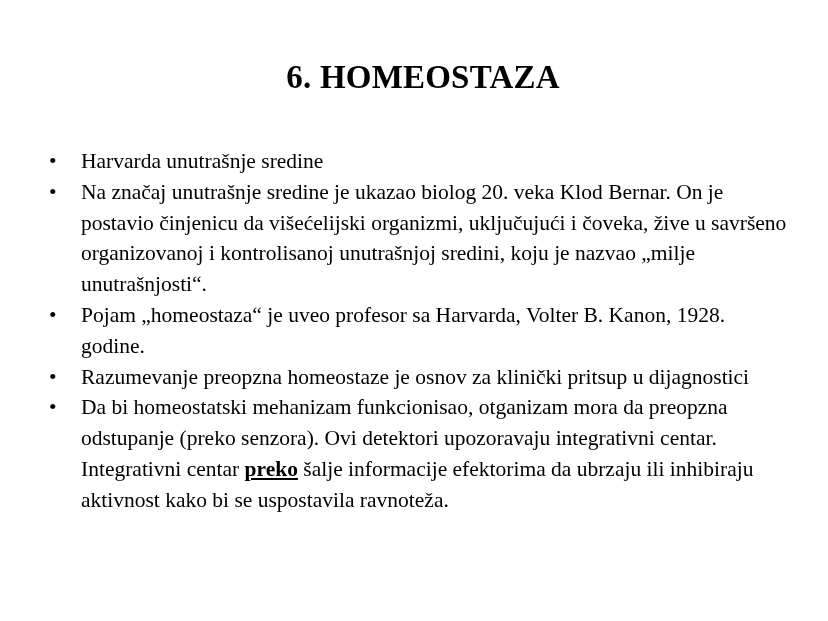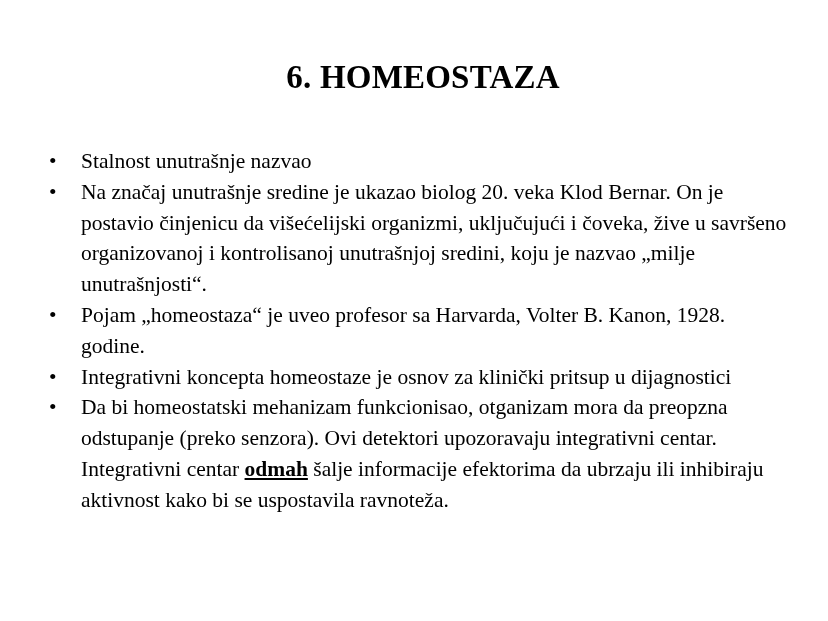--- a/index.html
+++ b/index.html
@@ -76,39 +76,39 @@
 
 <div class="slide">
 
   <div class="slide-title">6. HOMEOSTAZA</div>
 
   <div class="body-block">
     <ul class="bullets">
 
       <li class="bullet">
         <span class="bullet-marker">•</span>
-        <span class="bullet-text">Stalnost unutrašnje nazvao</span>
+        <span class="bullet-text">Harvarda unutrašnje sredine</span>
       </li>
 
       <li class="bullet">
         <span class="bullet-marker">•</span>
         <span class="bullet-text">Na značaj unutrašnje sredine je ukazao biolog 20. veka Klod Bernar. On je postavio činjenicu da višećelijski organizmi, uključujući i čoveka, žive u savršeno organizovanoj i kontrolisanoj unutrašnjoj sredini, koju je nazvao „milje unutrašnjosti“.</span>
       </li>
 
       <li class="bullet">
         <span class="bullet-marker">•</span>
         <span class="bullet-text">Pojam „homeostaza“ je uveo profesor sa Harvarda, Volter B. Kanon, 1928. godine.</span>
       </li>
 
       <li class="bullet">
         <span class="bullet-marker">•</span>
-        <span class="bullet-text">Integrativni koncepta homeostaze je osnov za klinički pritsup u dijagnostici</span>
+        <span class="bullet-text">Razumevanje preopzna homeostaze je osnov za klinički pritsup u dijagnostici</span>
       </li>
 
       <li class="bullet">
         <span class="bullet-marker">•</span>
-        <span class="bullet-text"><span>Da bi homeostatski mehanizam funkcionisao, otganizam mora da preopzna odstupanje (preko senzora). Ovi detektori upozoravaju integrativni centar. Integrativni centar </span><span class="emph">odmah</span><span> šalje informacije efektorima da ubrzaju ili inhibiraju aktivnost kako bi se uspostavila ravnoteža.</span></span>
+        <span class="bullet-text"><span>Da bi homeostatski mehanizam funkcionisao, otganizam mora da preopzna odstupanje (preko senzora). Ovi detektori upozoravaju integrativni centar. Integrativni centar </span><span class="emph">preko</span><span> šalje informacije efektorima da ubrzaju ili inhibiraju aktivnost kako bi se uspostavila ravnoteža.</span></span>
       </li>
 
     </ul>
   </div>
 
 </div>
 
 </body></html>

